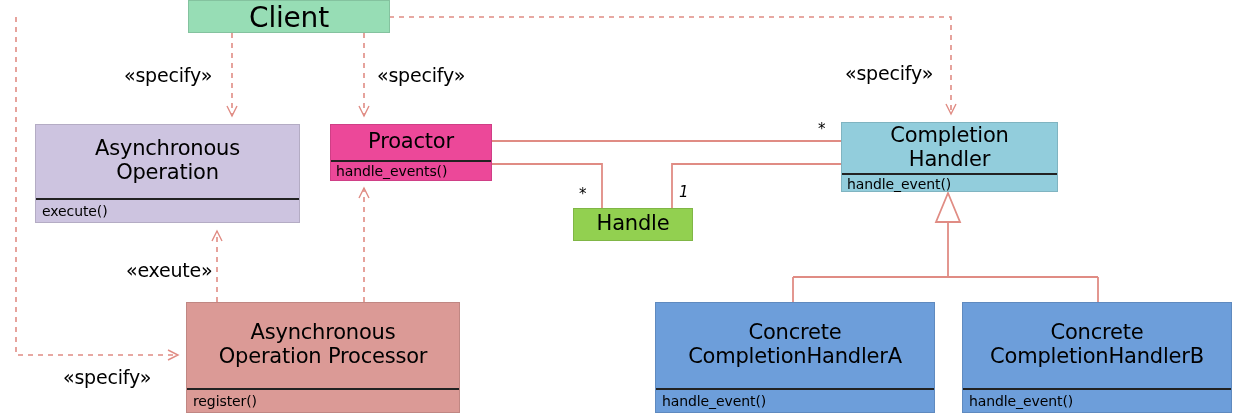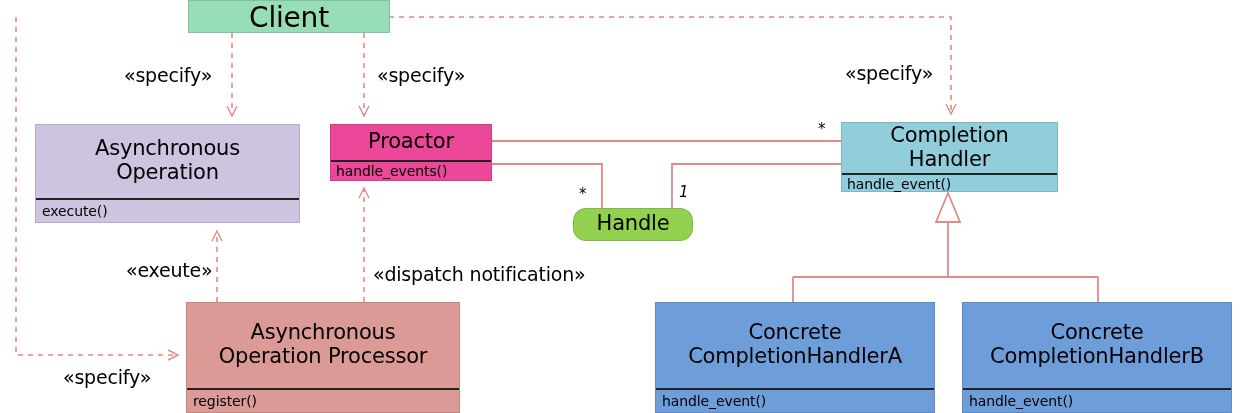--- a/index.html
+++ b/index.html
@@ -137,21 +137,20 @@
   </svg>
 
   <div class="edge-label" style="left:124px; top:64px;">«specify»</div>
 
   <div class="edge-label" style="left:377px; top:64px;">«specify»</div>
 
   <div class="edge-label" style="left:845px; top:62px;">«specify»</div>
 
   <div class="edge-label" style="left:126px; top:259px;">«exeute»</div>
 
-  <div class="edge-label" style="left:373px; top:263px;">«dispatch notification»</div>
 
   <div class="edge-label" style="left:63px; top:366px;">«specify»</div>
 
   <div class="mult-label" style="left:818px; top:120px;">*</div>
 
   <div class="mult-label" style="left:579px; top:185px;">*</div>
 
   <div class="mult-label" style="left:679px; top:183px;">1</div>
 
   <div class="uml-class no-ops" style="left:188px; top:0px; width:202px; height:33px; background:#97ddb5;">
@@ -162,21 +161,21 @@
     <div class="uml-name">Asynchronous
 Operation</div>
     <div class="uml-ops">execute()</div>
   </div>
 
   <div class="uml-class" style="left:330px; top:124px; width:162px; height:57px; background:#ec4899;">
     <div class="uml-name">Proactor</div>
     <div class="uml-ops" style="padding:2px 0 2px 5px;">handle_events()</div>
   </div>
 
-  <div class="uml-class no-ops" style="left:573px; top:208px; width:120px; height:33px; background:#92d050;border-radius:13px;">
+  <div class="uml-class no-ops" style="left:573px; top:208px; width:120px; height:33px; background:#92d050;">
     <div class="uml-name">Handle</div>
   </div>
 
   <div class="uml-class" style="left:841px; top:122px; width:217px; height:70px; background:#92cddc;">
     <div class="uml-name">Completion
 Handler</div>
     <div class="uml-ops" style="padding:2px 0 2px 5px;">handle_event()</div>
   </div>
 
   <div class="uml-class" style="left:186px; top:302px; width:274px; height:111px; background:#db9a96;">

